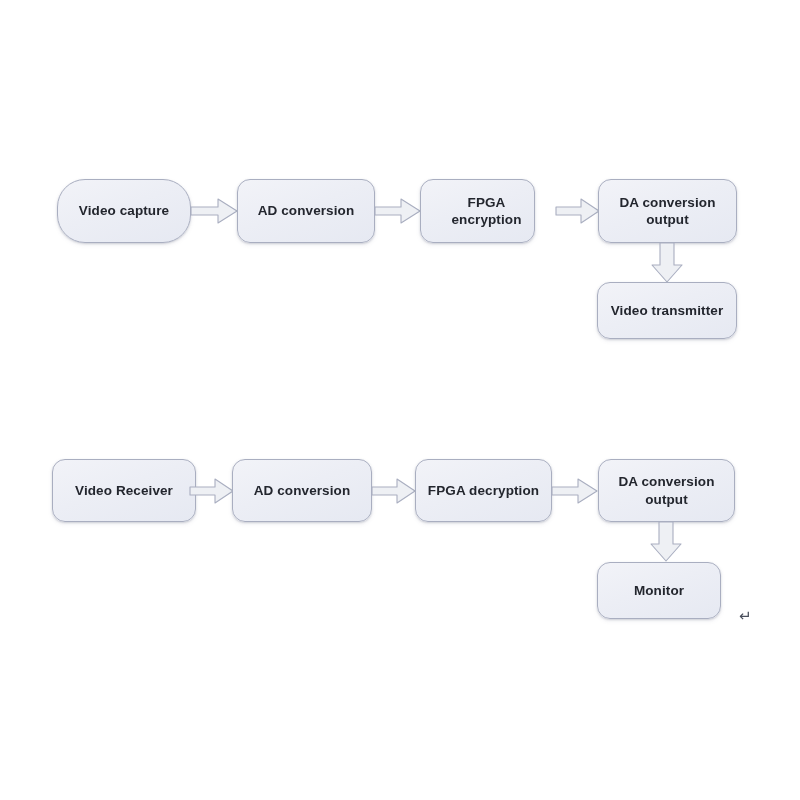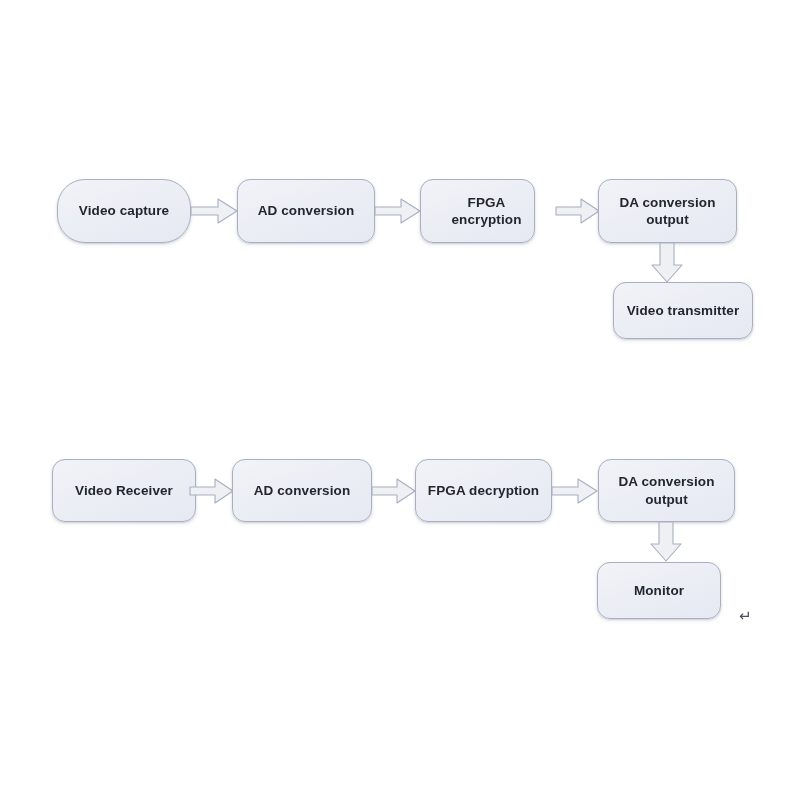--- a/index.html
+++ b/index.html
@@ -97,21 +97,21 @@
     <span class="label">DA conversion
 output</span>
   </div>
 
   <div class="arrow" style="left:650px; top:243px; width:34px; height:40px;">
     <svg width="34" height="40" viewBox="0 0 34 40">
       <path d="M10,0 L10,22 L2,22 L17,39 L32,22 L24,22 L24,0 Z" fill="#eef0f4" stroke="#a9aec0" stroke-width="1.1" stroke-linejoin="round"></path>
     </svg>
   </div>
 
-  <div class="node" style="left:597px; top:282px; width:140px; height:57px;margin-left:16px;">
+  <div class="node" style="left:597px; top:282px; width:140px; height:57px;">
     <span class="label">Video transmitter</span>
   </div>
 
   <div class="node" style="left:52px; top:459px; width:144px; height:63px;">
     <span class="label">Video Receiver</span>
   </div>
 
   <div class="arrow" style="left:190px; top:477px; width:44px; height:28px;">
     <svg width="44" height="28" viewBox="0 0 44 28">
       <path d="M0,10 L25,10 L25,2 L43,14 L25,26 L25,18 L0,18 Z" fill="#eef0f4" stroke="#a9aec0" stroke-width="1.1" stroke-linejoin="round"></path>

